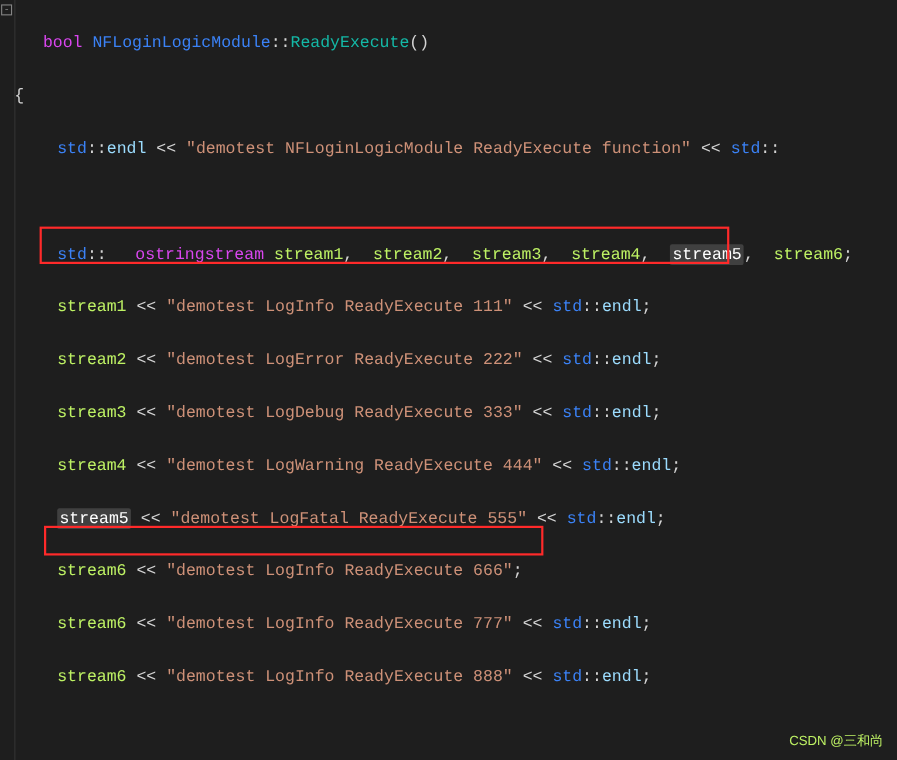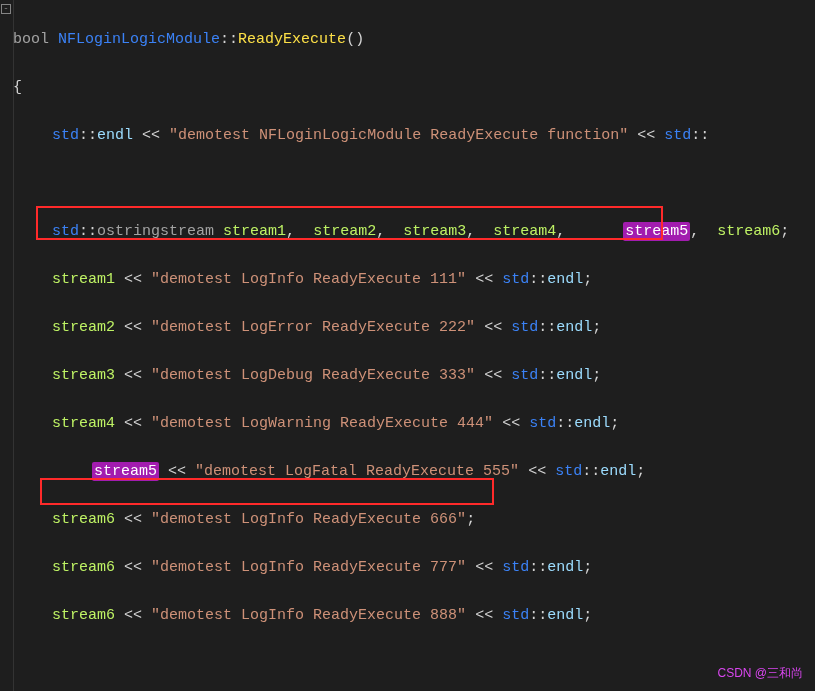--- a/index.html
+++ b/index.html
@@ -14,35 +14,34 @@
   position: relative;
   line-height: 24px;
 }
 .editor {
   padding: 4px 0 4px 4px;
   white-space: pre;
   position: relative;
 }
 .line { display: block; height: 24px; position: relative; }
 .indent1 { padding-left: 48px; }
-.type { color: #a3a3a3; }
+.type { color: #d946ef; margin-left: 26px; }
 .namespace { color: #3b82f6; }
-.func { color: #fde047; }
+.func { color: #14b8a6; }
 .op { color: #d4d4d4; }
 .string { color: #ce9178; }
 .ident { color: #9cdcfe; }
 .stream { color: #bef264; }
 .punct { color: #d4d4d4; }
 .brace { color: #d4d4d4; }
 .selected {
-  background: #a21caf;
+  background: #404040;
   color: #ffffff;
   border-radius: 2px;
   padding: 1px 2px;
-  margin-left: 40px;
 }
 .red-box {
   position: absolute;
   border: 2px solid #ff2a2a;
   pointer-events: none;
 }
 .gutter {
   position: absolute;
   left: 0;
   top: 0;
@@ -62,21 +61,21 @@
   line-height: 8px;
   text-align: center;
   color: #858585;
   cursor: pointer;
 }
 .watermark {
   position: absolute;
   bottom: 6px;
   right: 12px;
   font-size: 12px;
-  color: #d946ef;
+  color: #bef264;
   font-family: sans-serif;
 }
 </style>
 </head>
 <body>
 
 <div class="gutter">
   <div class="fold-minus">-</div>
 </div>
 

